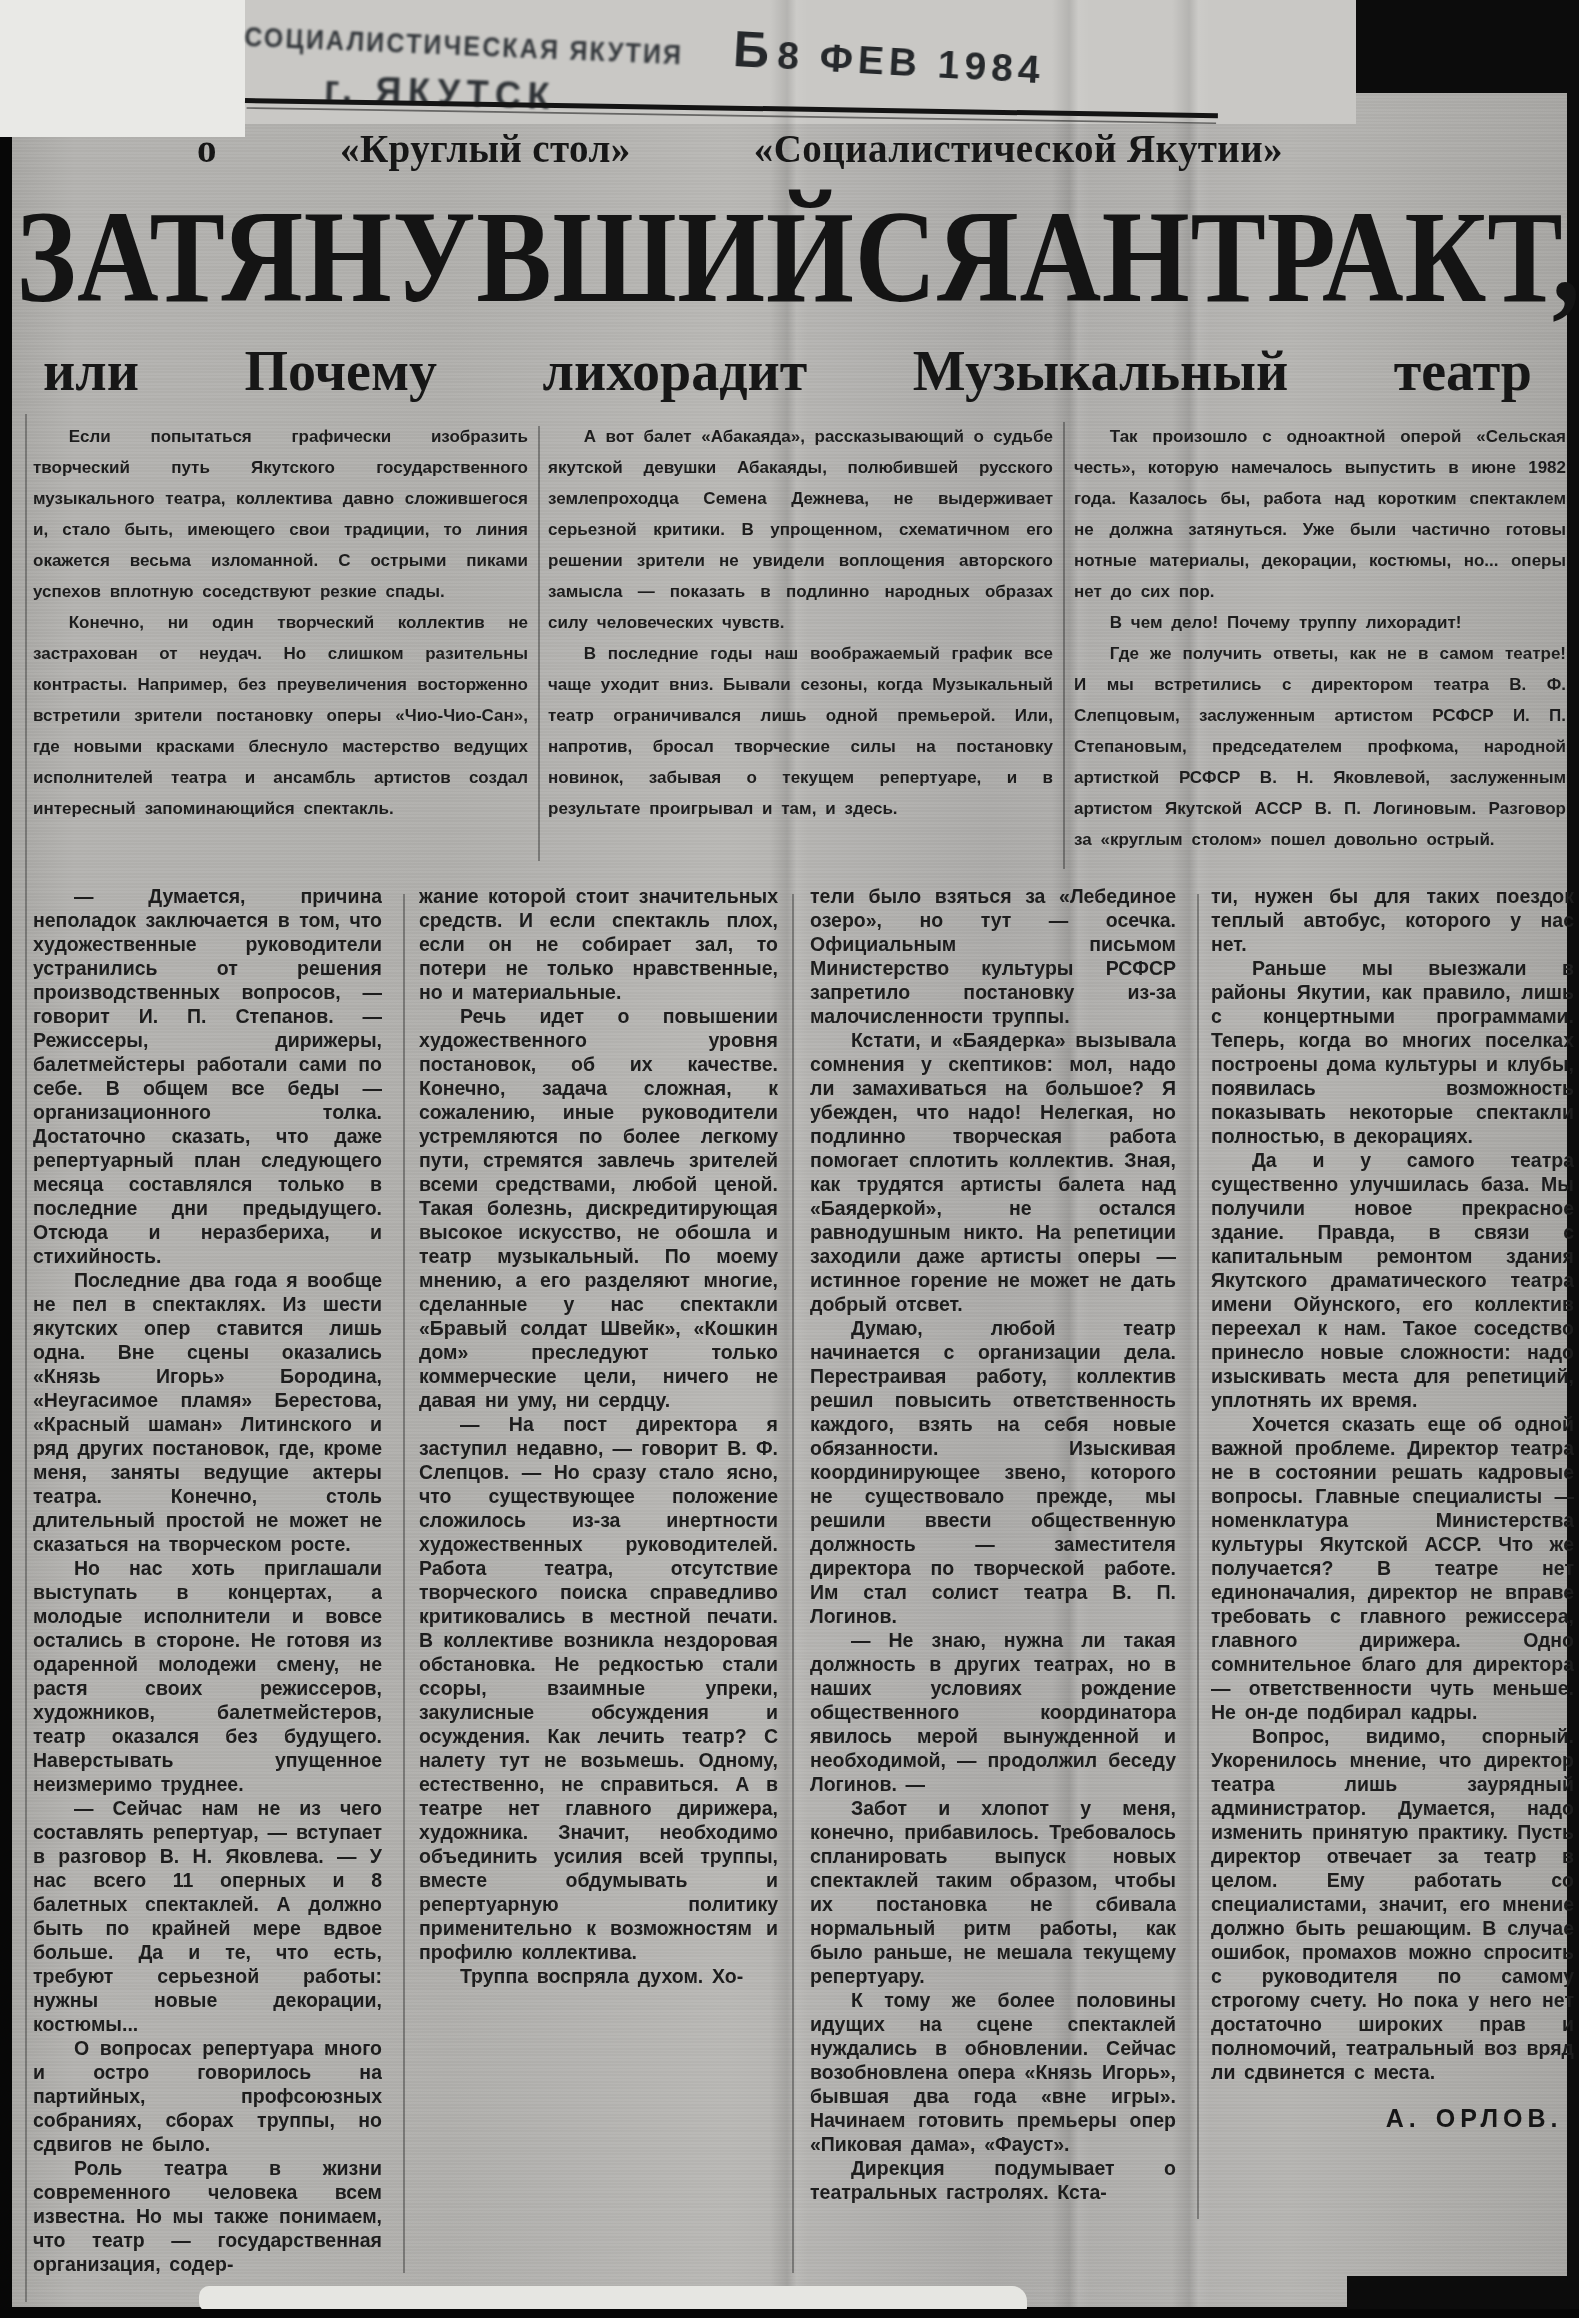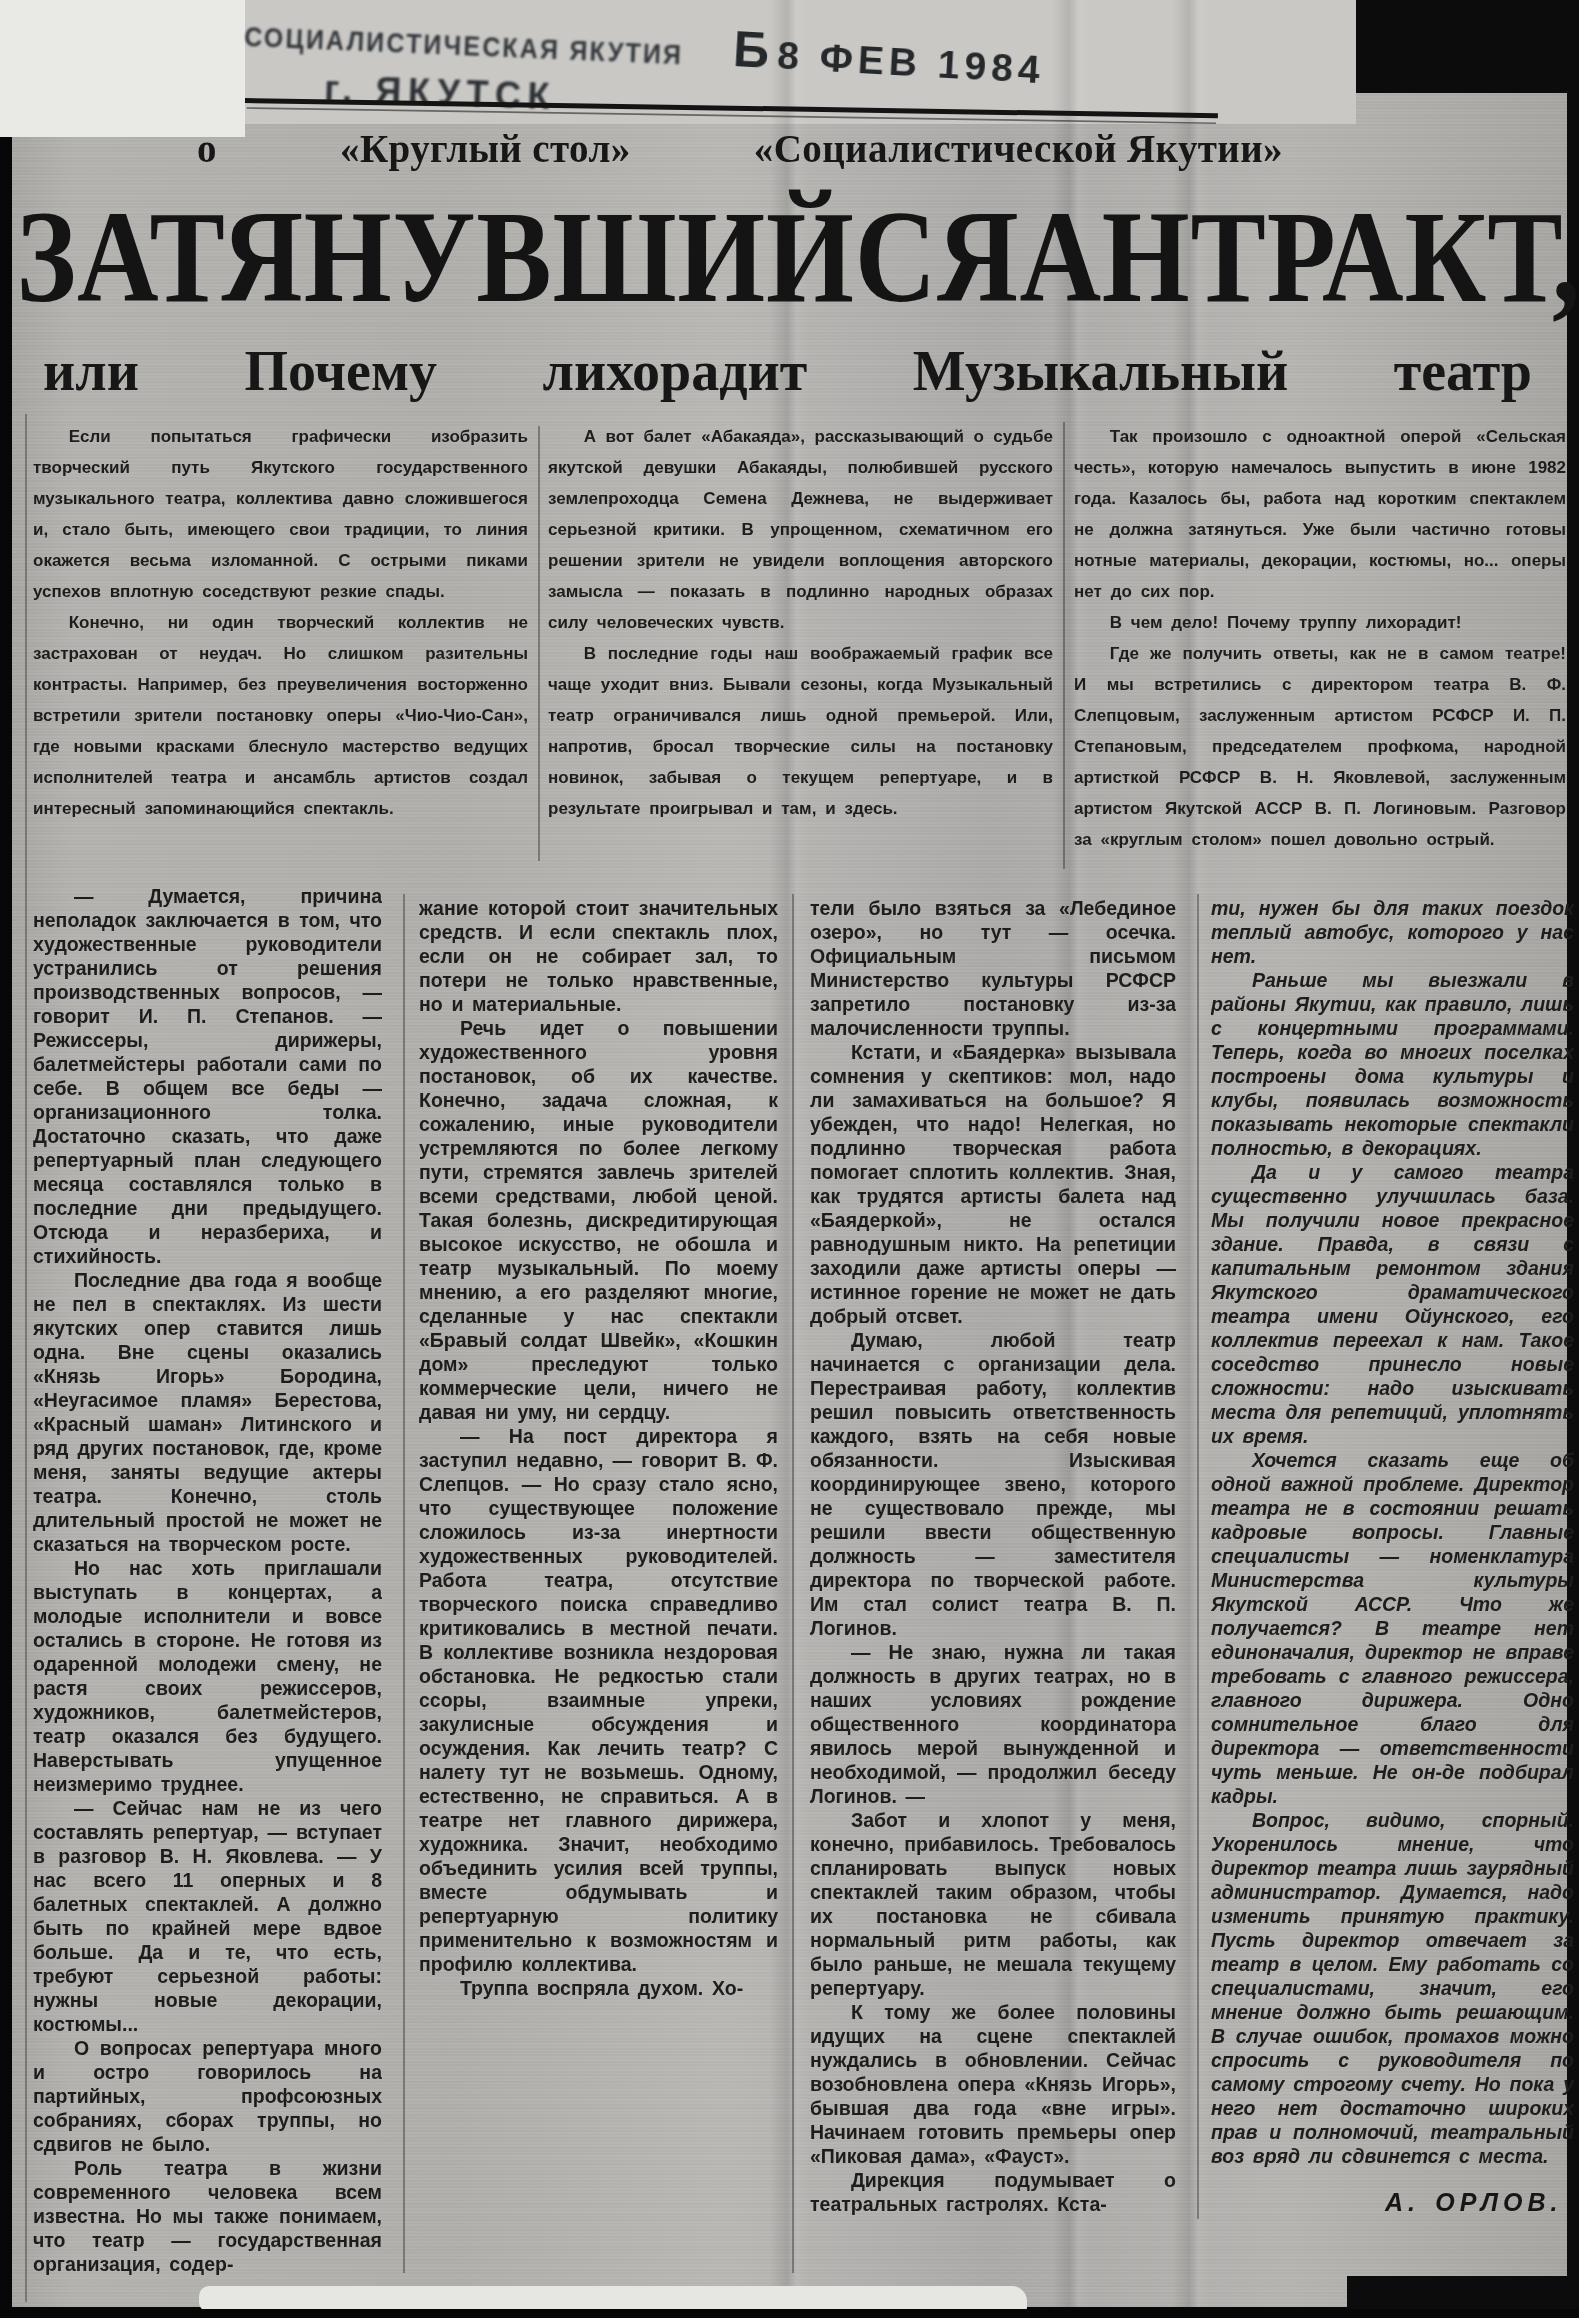--- a/index.html
+++ b/index.html
@@ -51,23 +51,23 @@
   
   .col{position:absolute;color:#1d1d1d;text-align:justify;overflow:hidden;}
   .intro .col{top:421px;height:454px;font-weight:700;font-size:17px;line-height:31px;word-spacing:4.1px;}
   #icol1{left:33px;width:495px;}
   #icol2{left:548px;width:505px;}
   #icol3{left:1074px;width:492px;}
   .body .col{top:884px;height:1419px;font-weight:700;font-size:19.5px;line-height:24px;word-spacing:3.3px;}
   #bcol1{left:33px;width:349px;}
   #bcol2{left:419px;width:359px;}
   #bcol3{left:810px;width:366px;}
-  #bcol4{left:1211px;width:363px;font-style:italic;}
+  #bcol4{left:1211px;width:363px;}
   .col p{margin:0;text-indent:2.1em;}
-  .col p.cont{text-indent:0;margin-top:12px;}
+  .col p.cont{text-indent:0;}
   .vrule{position:absolute;width:1.7px;background:rgba(35,35,35,.4);}
   .sig{margin-top:22px;text-align:right;padding-right:11.6px;font-size:25px;letter-spacing:5px;color:#161616;}
 </style>
 </head>
 <body>
 
 <div id="page">
 
   <div class="paper"></div>
   <div class="corner-tl"></div>

